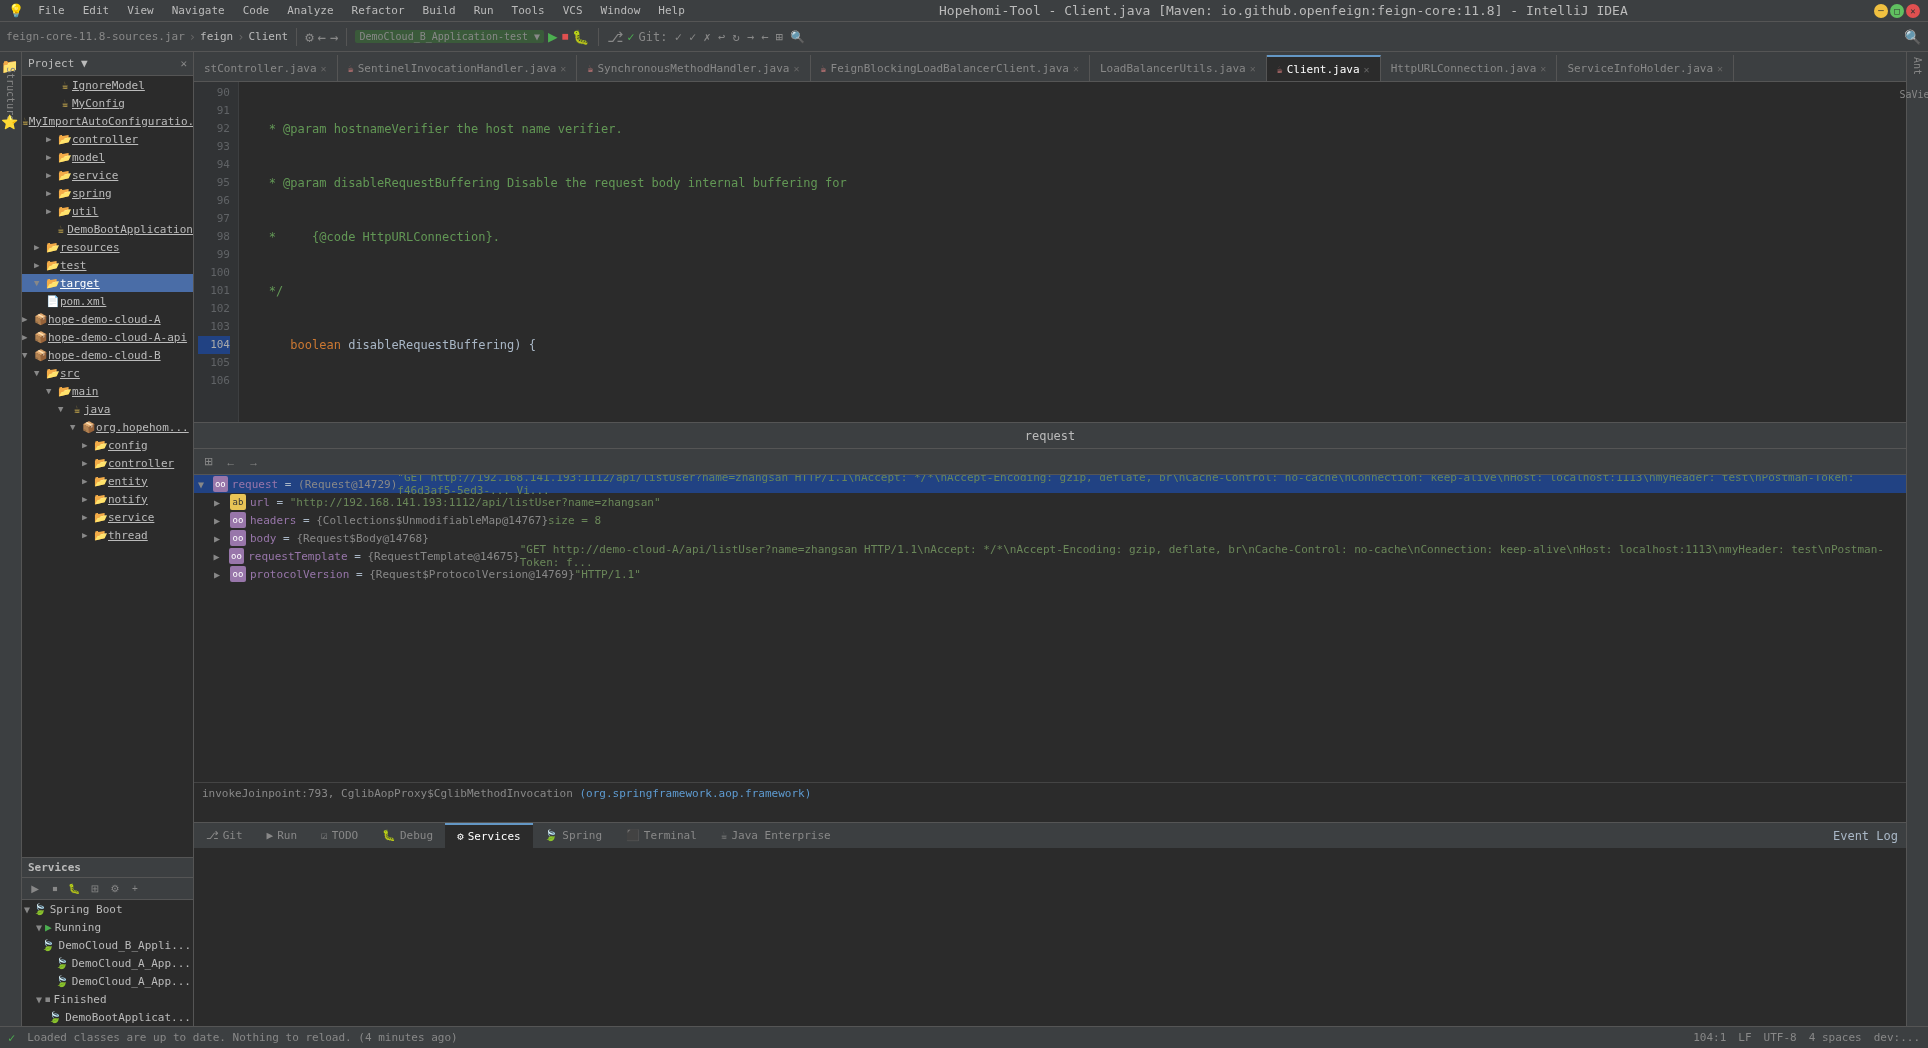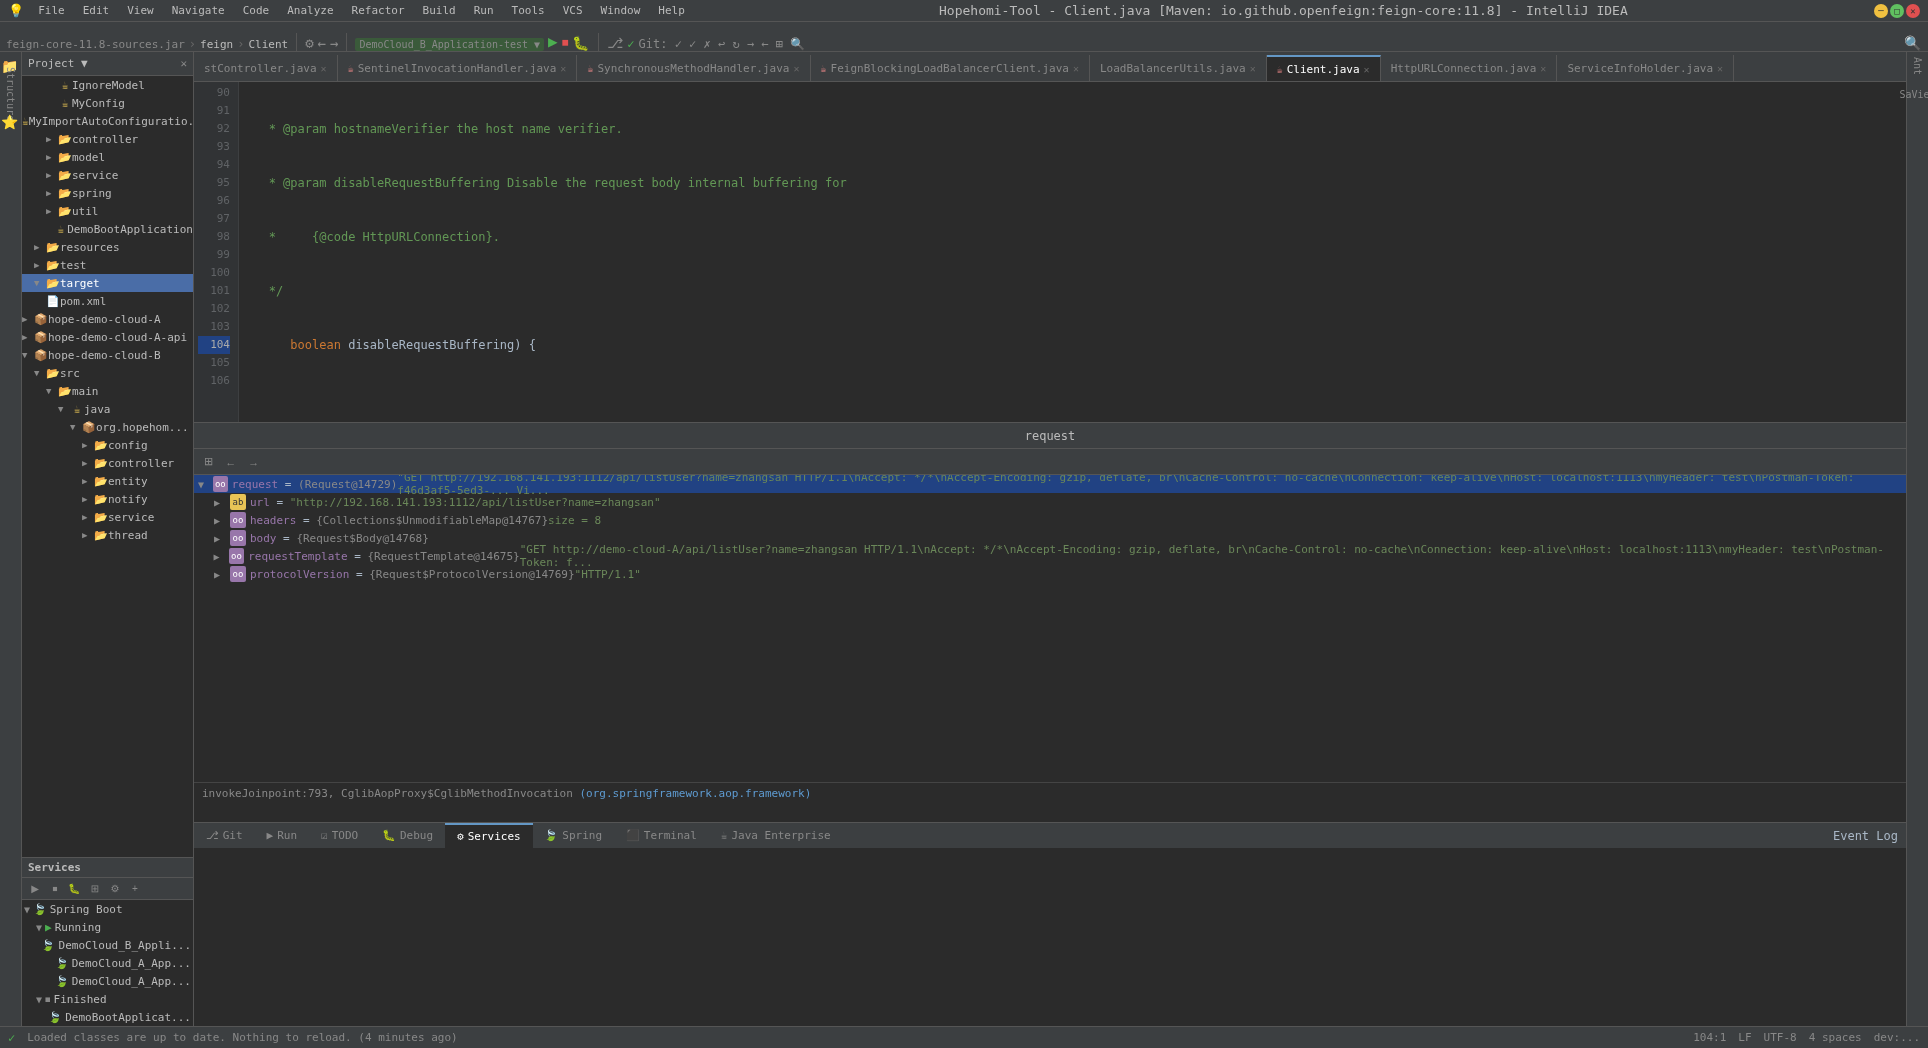--- a/index.html
+++ b/index.html
@@ -23,21 +23,21 @@
     .title-bar .win-btn { width: 14px; height: 14px; border-radius: 50%; cursor: pointer; font-size: 9px; display: flex; align-items: center; justify-content: center; color: #333; }
     .win-min { background: #f0c040; }
     .win-max { background: #60c060; }
     .win-close { background: #e05050; }
 
     
     .toolbar2 {
       height: 30px;
       background: #3c3f41;
       display: flex;
-      align-items: flex-end;
+      align-items: center;
       padding: 0 6px;
       border-bottom: 1px solid #555;
       gap: 4px;
     }
     .toolbar2 .separator { width: 1px; height: 18px; background: #555; margin: 0 4px; }
 
     
     .main-layout {
       display: flex;
       height: calc(1048px - 52px - 22px);
@@ -72,21 +72,21 @@
       align-items: center;
       padding: 1px 0;
       cursor: pointer;
       white-space: nowrap;
       height: 18px;
     }
     .tree-item.selected { background: #4a6da7; }
     .tree-item .indent { display: inline-block; }
     .tree-item .arrow { width: 12px; display: inline-block; color: #888; font-size: 9px; }
     .tree-item .icon { width: 14px; display: inline-block; text-align: center; }
-    .tree-item .label { color: #bbb; }
+    .tree-item .label { color: #bbb; text-decoration: underline; }
     .folder-icon { color: #e8c456; }
     .java-icon { color: #e8c456; }
 
     
     .services-panel {
       border-top: 1px solid #555;
     }
     .services-header {
       height: 20px;
       background: #3c3f41;

